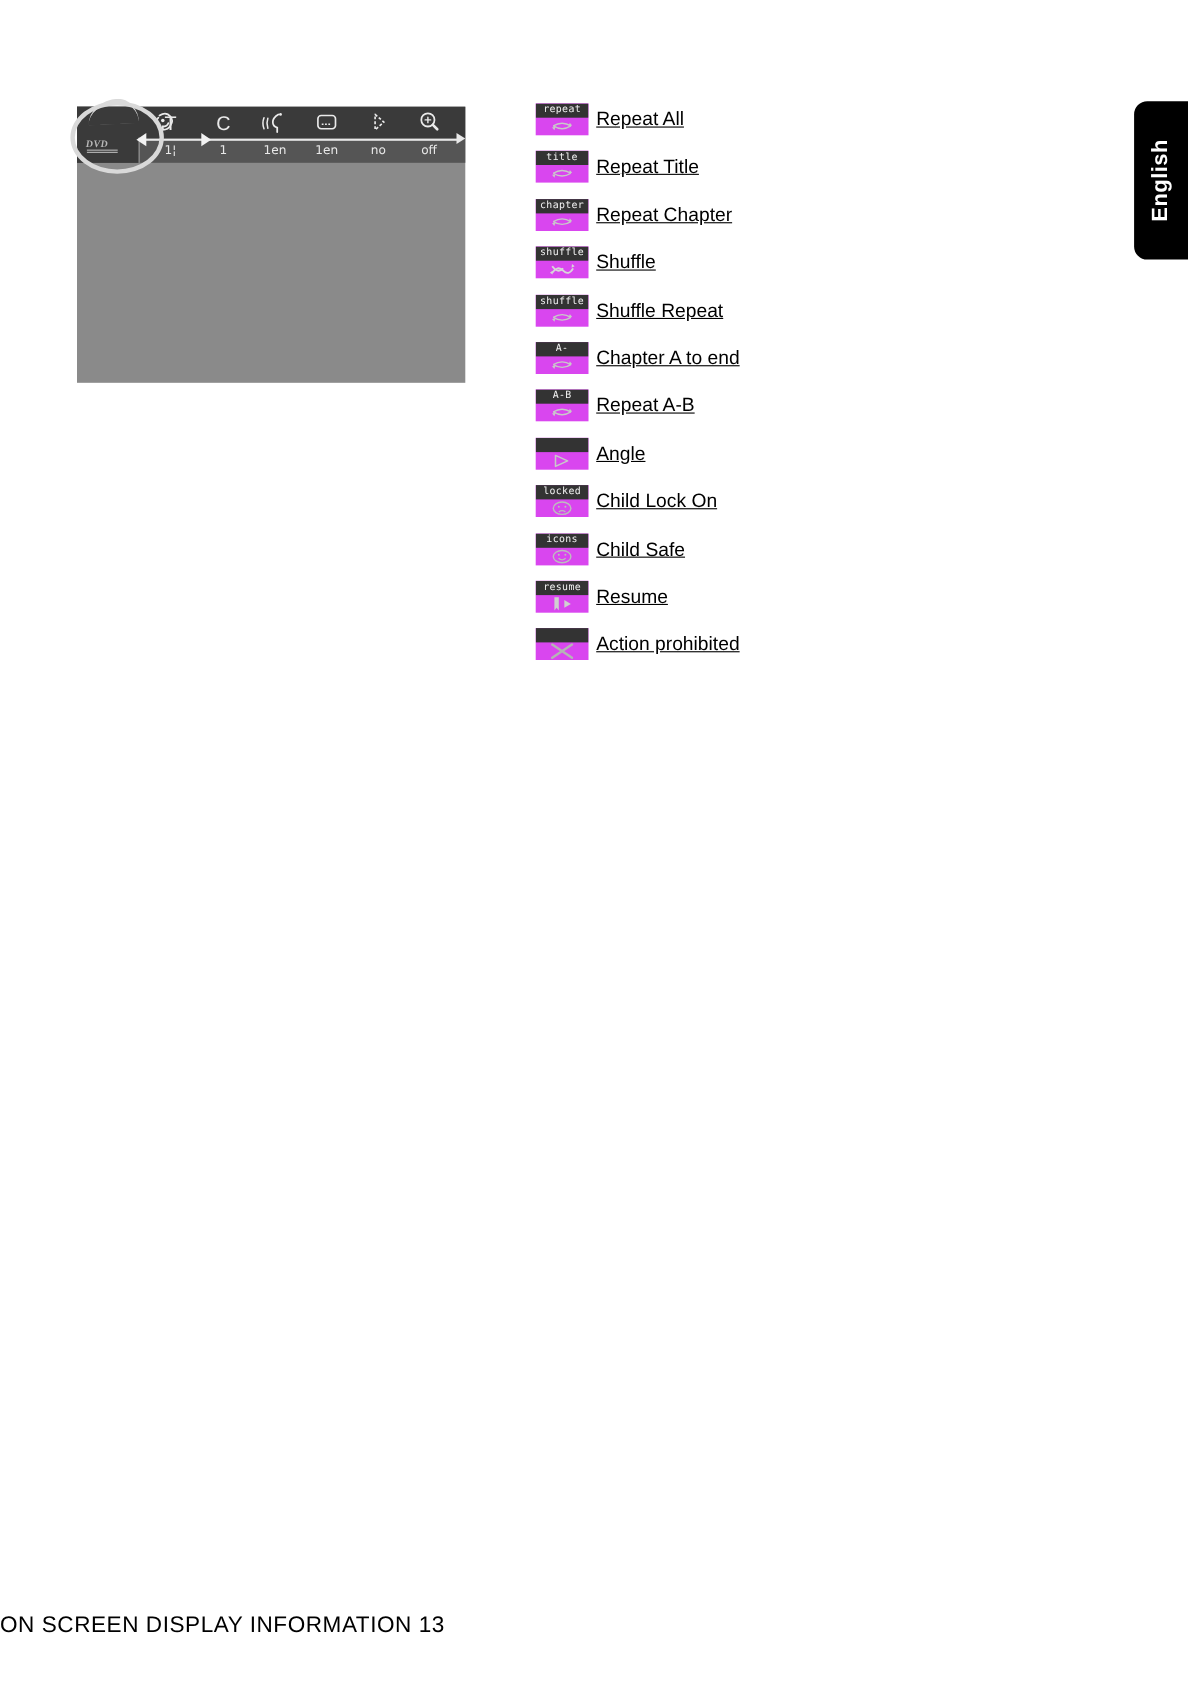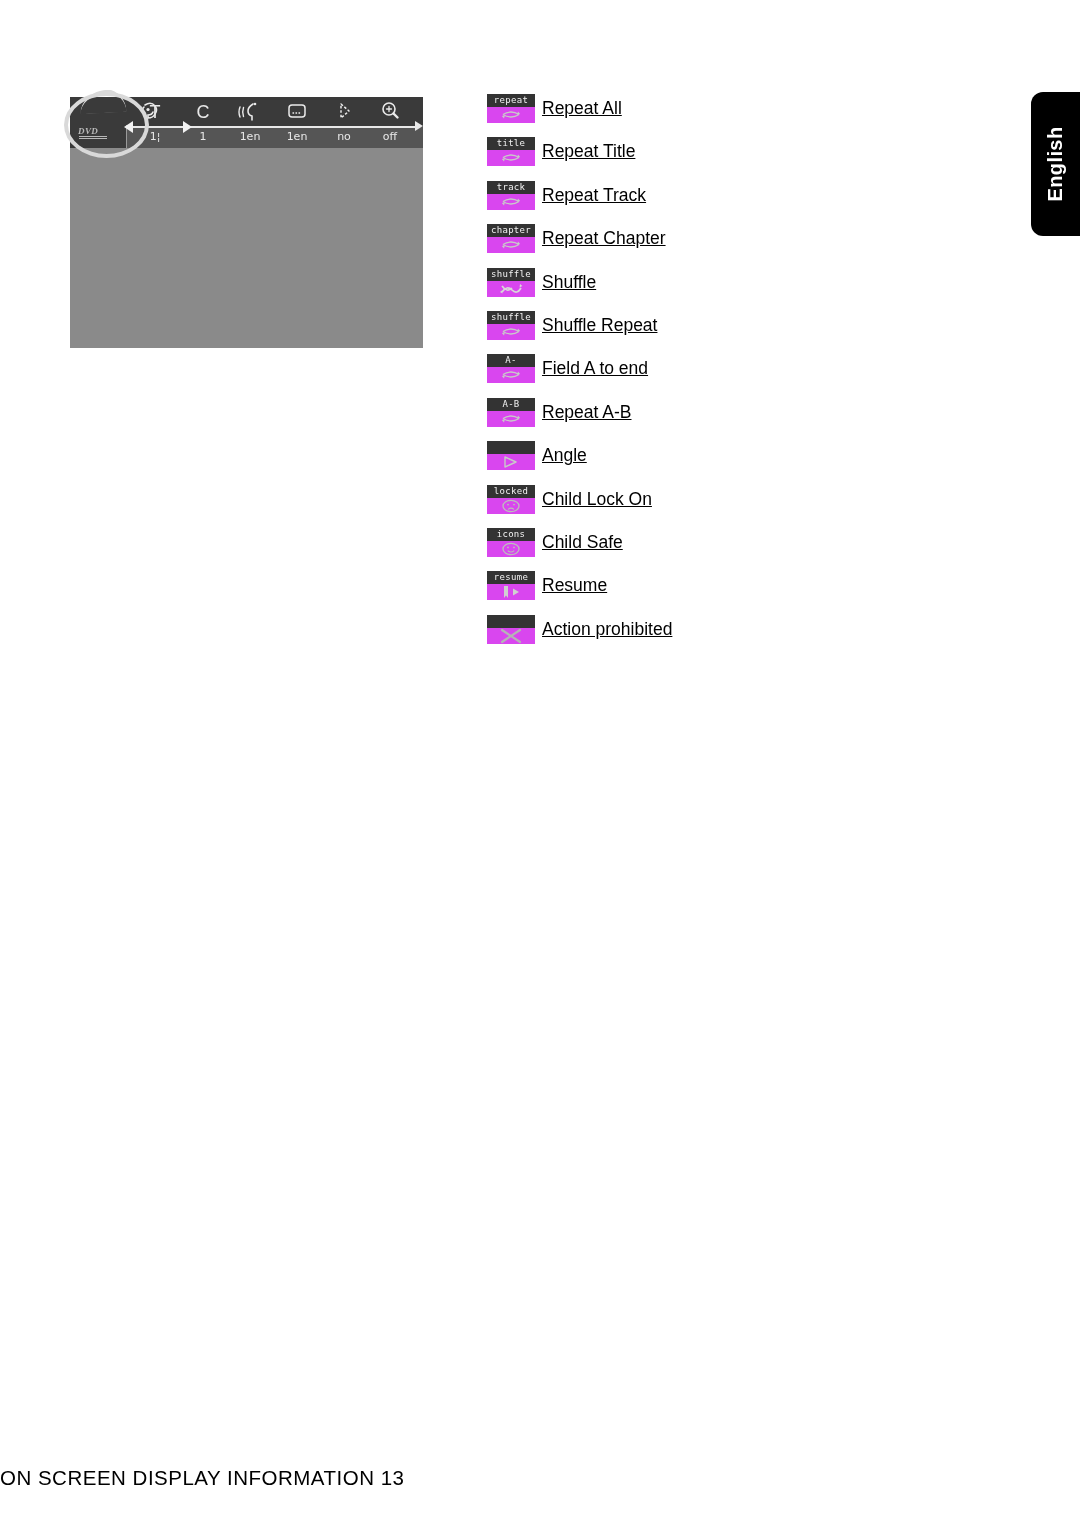--- a/index.html
+++ b/index.html
@@ -367,32 +367,20 @@
               <path d="M16 7.5 q8 -5 16 0" fill="none" stroke="#c9c9c9" stroke-width="1.3"></path>
               <path d="M32 7.5 q-8 5 -16 0" fill="none" stroke="#c9c9c9" stroke-width="1.3"></path>
               <path d="M31 4.5 l2.2 2.6 l-3.2 0.6 z" fill="#c9c9c9"></path>
               <path d="M17 11.5 l-2.2 -2.6 l3.2 -0.6 z" fill="#c9c9c9"></path>
             </svg></div>
         </div>
         <div class="fb-label">Repeat Title</div>
       </div>
       <div class="icon-row">
         <div class="fb-icon">
-          <div class="cap">track</div>
-          <div class="glyph"><svg width="48" height="16" viewBox="0 0 48 16">
-              <path d="M16 7.5 q8 -5 16 0" fill="none" stroke="#c9c9c9" stroke-width="1.3"></path>
-              <path d="M32 7.5 q-8 5 -16 0" fill="none" stroke="#c9c9c9" stroke-width="1.3"></path>
-              <path d="M31 4.5 l2.2 2.6 l-3.2 0.6 z" fill="#c9c9c9"></path>
-              <path d="M17 11.5 l-2.2 -2.6 l3.2 -0.6 z" fill="#c9c9c9"></path>
-            </svg></div>
-        </div>
-        <div class="fb-label">Repeat Track</div>
-      </div>
-      <div class="icon-row">
-        <div class="fb-icon">
           <div class="cap">chapter</div>
           <div class="glyph"><svg width="48" height="16" viewBox="0 0 48 16">
               <path d="M16 7.5 q8 -5 16 0" fill="none" stroke="#c9c9c9" stroke-width="1.3"></path>
               <path d="M32 7.5 q-8 5 -16 0" fill="none" stroke="#c9c9c9" stroke-width="1.3"></path>
               <path d="M31 4.5 l2.2 2.6 l-3.2 0.6 z" fill="#c9c9c9"></path>
               <path d="M17 11.5 l-2.2 -2.6 l3.2 -0.6 z" fill="#c9c9c9"></path>
             </svg></div>
         </div>
         <div class="fb-label">Repeat Chapter</div>
       </div>
@@ -423,21 +411,21 @@
       <div class="icon-row">
         <div class="fb-icon">
           <div class="cap">A-</div>
           <div class="glyph"><svg width="48" height="16" viewBox="0 0 48 16">
               <path d="M16 7.5 q8 -5 16 0" fill="none" stroke="#c9c9c9" stroke-width="1.3"></path>
               <path d="M32 7.5 q-8 5 -16 0" fill="none" stroke="#c9c9c9" stroke-width="1.3"></path>
               <path d="M31 4.5 l2.2 2.6 l-3.2 0.6 z" fill="#c9c9c9"></path>
               <path d="M17 11.5 l-2.2 -2.6 l3.2 -0.6 z" fill="#c9c9c9"></path>
             </svg></div>
         </div>
-        <div class="fb-label">Field A to end</div>
+        <div class="fb-label">Chapter A to end</div>
       </div>
       <div class="icon-row">
         <div class="fb-icon">
           <div class="cap">A-B</div>
           <div class="glyph"><svg width="48" height="16" viewBox="0 0 48 16">
               <path d="M16 7.5 q8 -5 16 0" fill="none" stroke="#c9c9c9" stroke-width="1.3"></path>
               <path d="M32 7.5 q-8 5 -16 0" fill="none" stroke="#c9c9c9" stroke-width="1.3"></path>
               <path d="M31 4.5 l2.2 2.6 l-3.2 0.6 z" fill="#c9c9c9"></path>
               <path d="M17 11.5 l-2.2 -2.6 l3.2 -0.6 z" fill="#c9c9c9"></path>
             </svg></div>

